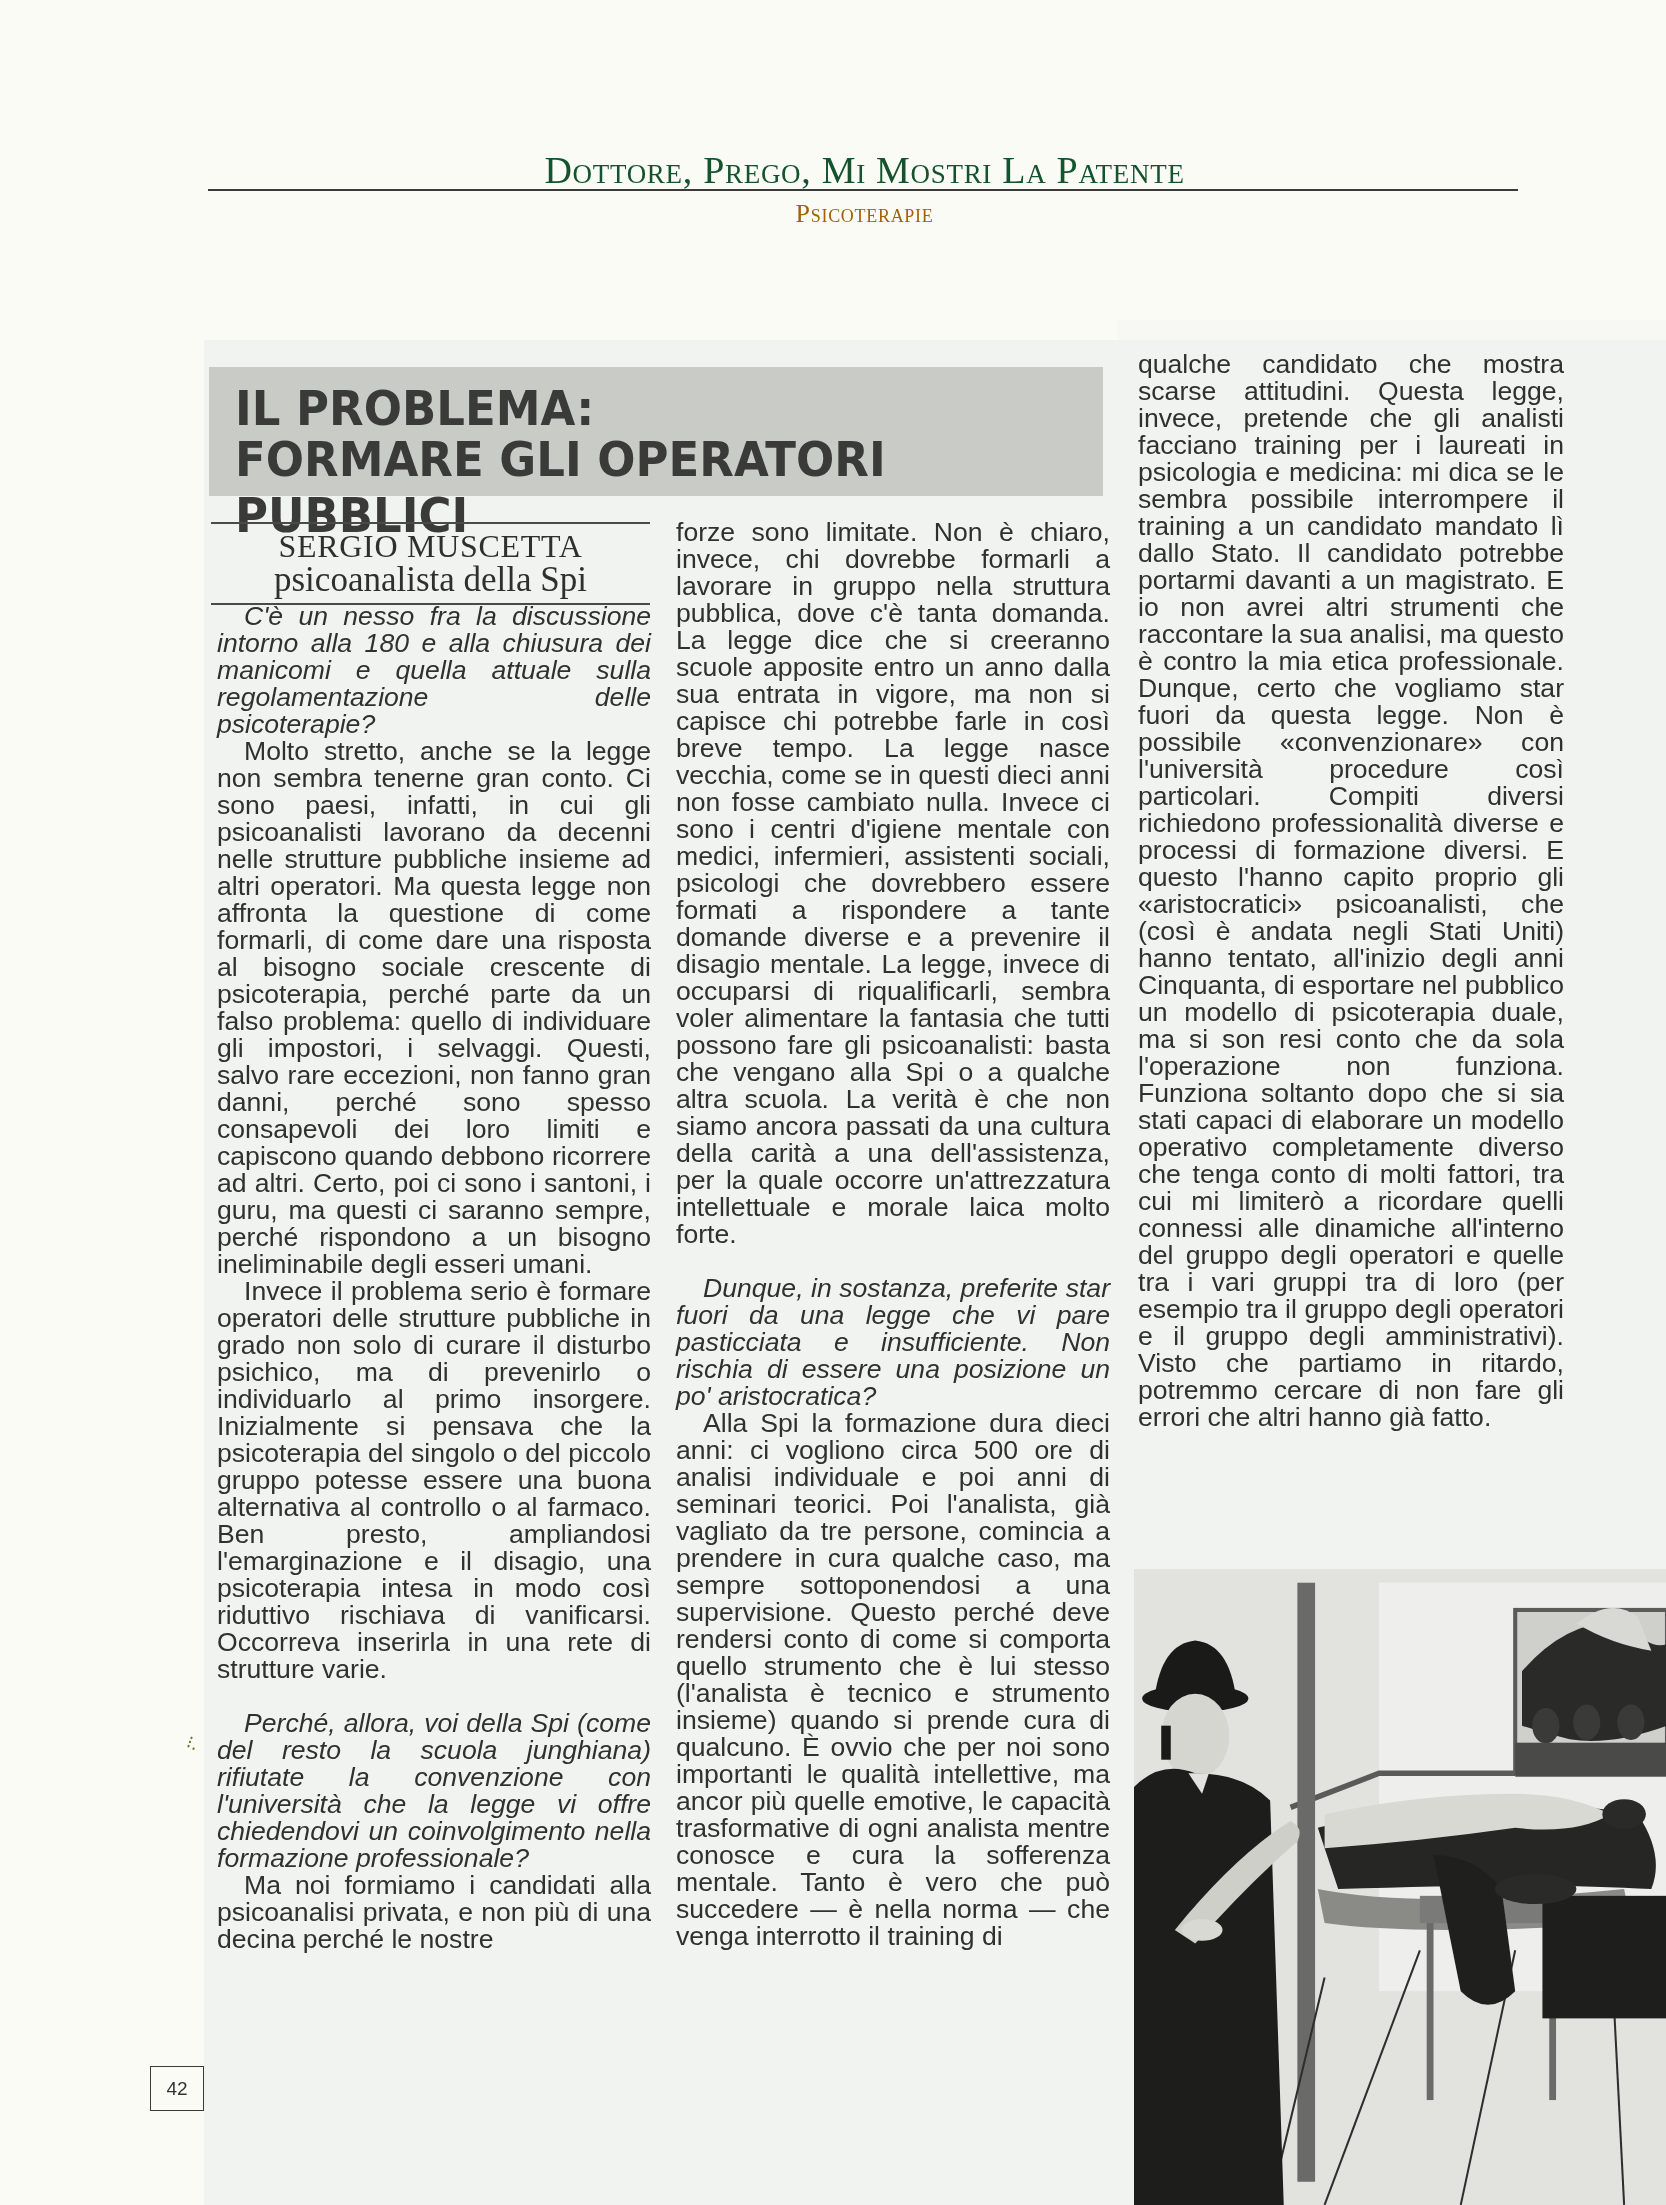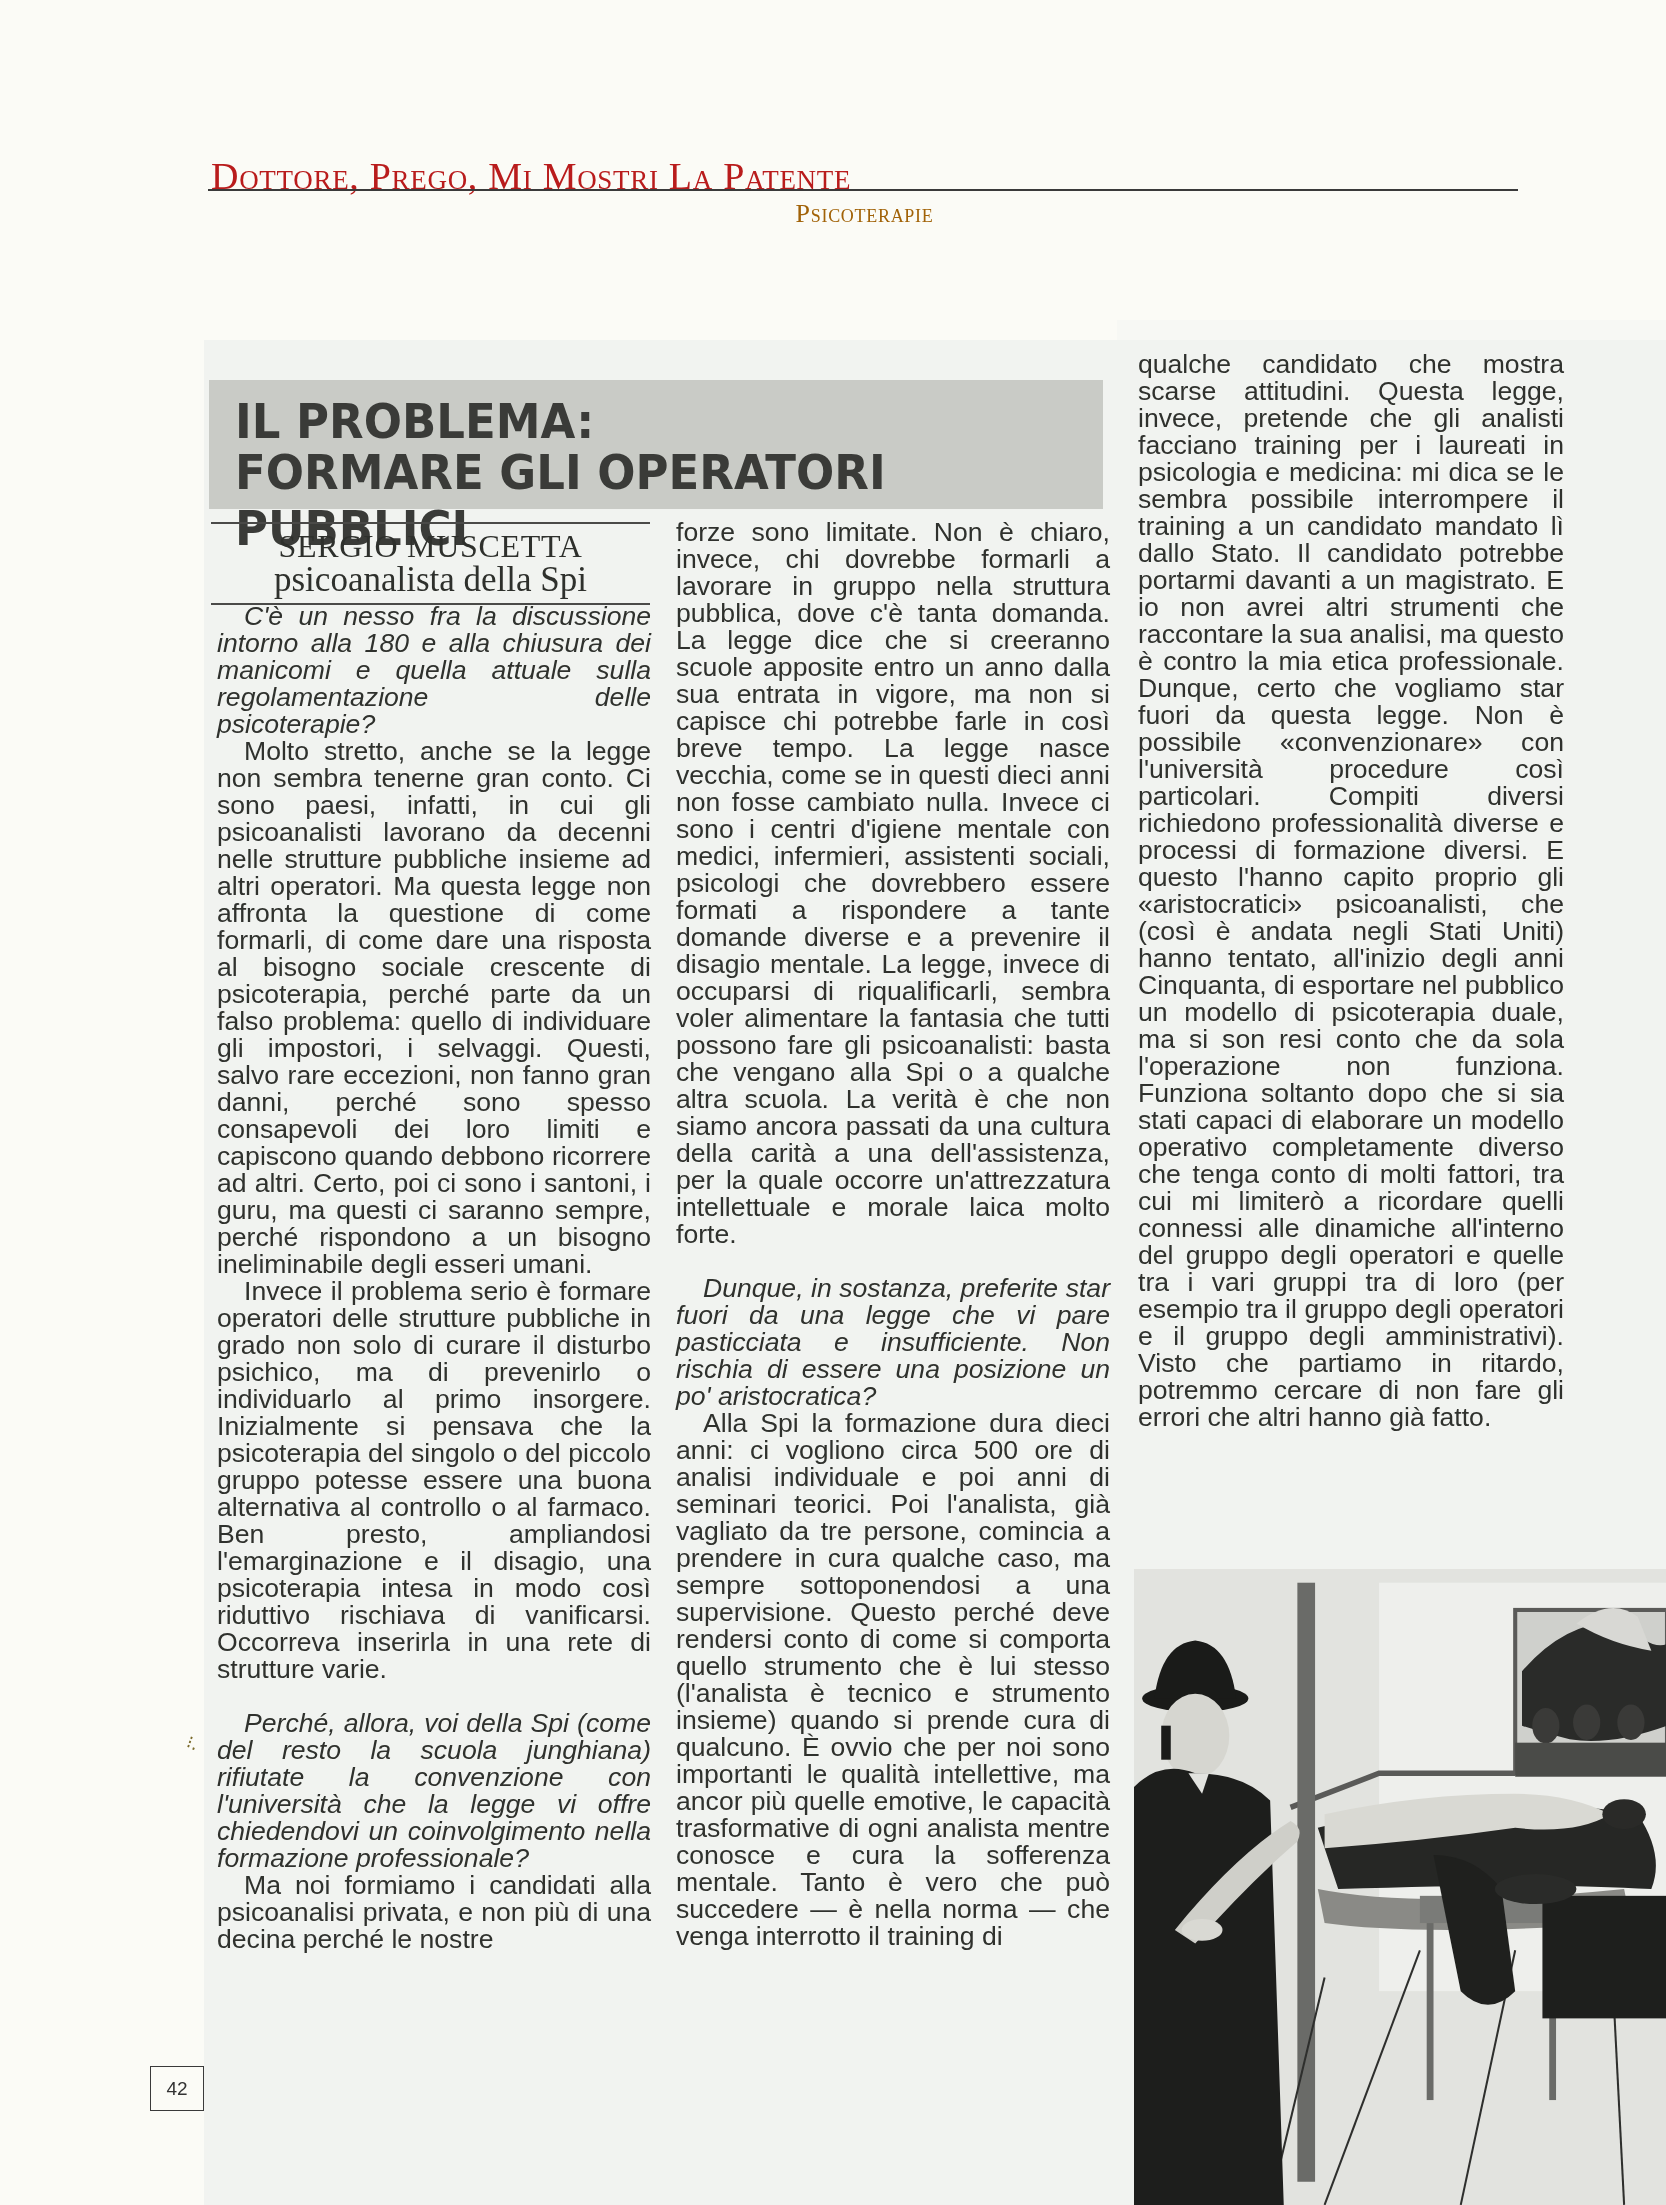--- a/index.html
+++ b/index.html
@@ -14,34 +14,34 @@
       position: absolute; left: 204px; top: 340px; width: 1462px; height: 1865px;
       background: #f1f3f0;
     }
     .shade-c3 {
       position: absolute; left: 1117px; top: 320px; width: 550px; height: 20.4px;
       background: #f7f8f4;
     }
     
     .running-title {
       position: absolute; left: 211px; width: 1307px; top: 148px;
-      text-align: left; font-family: "Liberation Serif", serif;
-      font-size: 38px; font-variant: small-caps; letter-spacing: 0.7px; color: #b91c1c; margin-top: 6px;
+      text-align: center; font-family: "Liberation Serif", serif;
+      font-size: 38px; font-variant: small-caps; letter-spacing: 0.7px; color: #14532d;
     }
     .running-rule {
       position: absolute; left: 208px; top: 189px; width: 1310px; height: 2px; background: #3a3a3a;
     }
     .section-label {
       position: absolute; left: 211px; width: 1307px; top: 199px;
       text-align: center; font-family: "Liberation Serif", serif;
       font-size: 26px; font-variant: small-caps; color: #a16207; letter-spacing: 0.7px;
     }
     
     .headline-box {
-      position: absolute; left: 209px; top: 380px; width: 894px; height: 129px;
+      position: absolute; left: 209px; top: 367px; width: 894px; height: 129px;
       background: #c9cbc6;
       padding: 15px 0 0 26px; box-sizing: border-box;
     }
     .headline-line {
       display: block; font-family: "DejaVu Sans", sans-serif; font-weight: bold;
       font-size: 45px; line-height: 53px; color: #3a3b38; letter-spacing: 0px;
       transform: scaleY(1.05);
     }
     
     .author-block {

